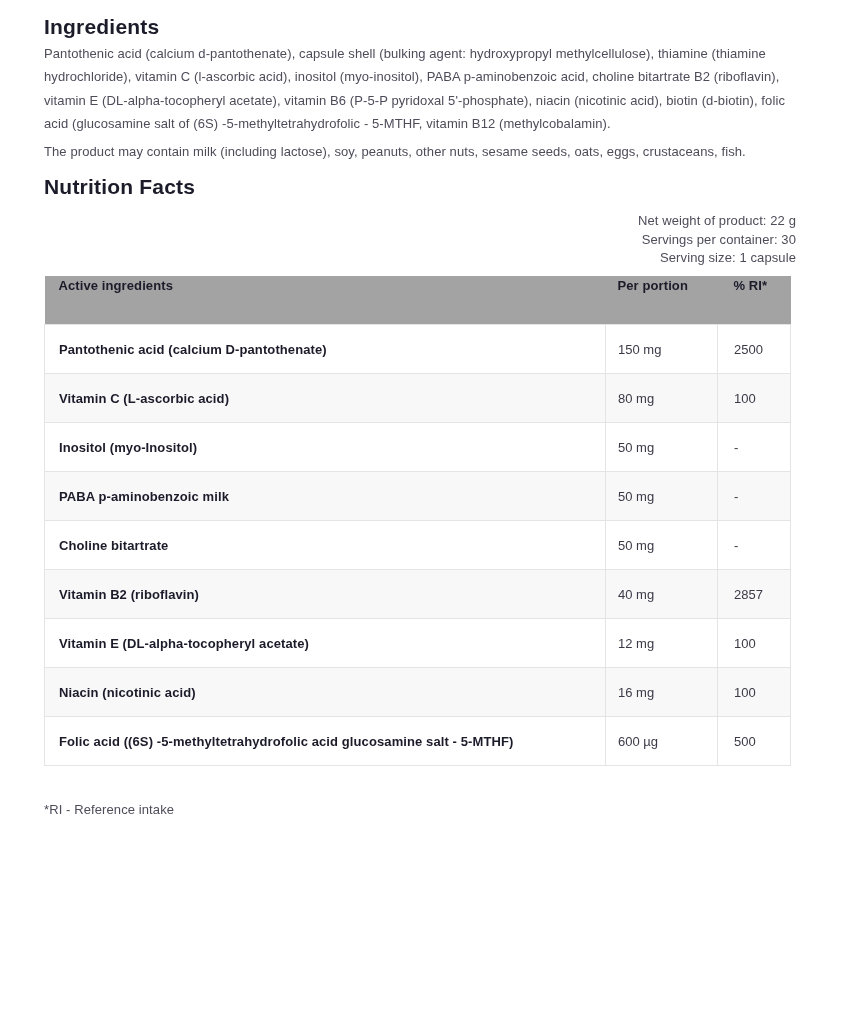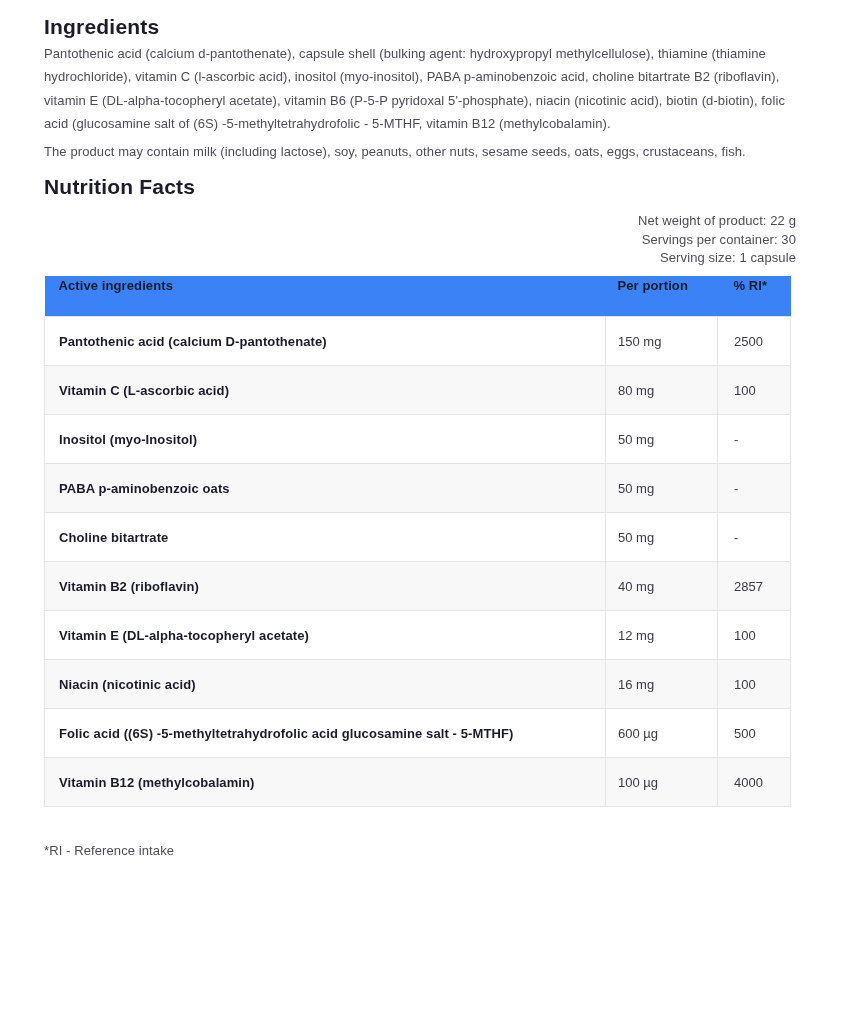--- a/index.html
+++ b/index.html
@@ -61,28 +61,28 @@
     margin-top: 8px;
     width: 746px;
     border-collapse: collapse;
     table-layout: fixed;
   }
   .nutrition-table col.col-name { width: 561px; }
   .nutrition-table col.col-portion { width: 112px; }
   .nutrition-table col.col-ri { width: 73px; }
   .nutrition-table thead th {
     border: none;
-    background: #3b82f6;
+    background: #a3a3a3;
     text-align: left;
     font-size: 13px;
     font-weight: 700;
     line-height: 20px;
     letter-spacing: 0.1px;
     color: var(--heading-color);
-    padding: 0 0 20px 14px;
+    padding: 0 0 28px 14px;
   }
   .nutrition-table thead th.portion-header { padding-left: 12px; }
   .nutrition-table thead th.ri-header { padding-left: 16px; }
   .nutrition-table tbody td {
     height: 49px;
     border: 1px solid var(--border-color);
     vertical-align: middle;
     font-size: 13px;
     padding: 0 8px 0 14px;
     overflow: hidden;
@@ -151,21 +151,21 @@
             <td class="cell-name">Vitamin C (L-ascorbic acid)</td>
             <td class="cell-portion">80 mg</td>
             <td class="cell-ri">100</td>
           </tr>
           <tr>
             <td class="cell-name">Inositol (myo-Inositol)</td>
             <td class="cell-portion">50 mg</td>
             <td class="cell-ri">-</td>
           </tr>
           <tr>
-            <td class="cell-name">PABA p-aminobenzoic oats</td>
+            <td class="cell-name">PABA p-aminobenzoic milk</td>
             <td class="cell-portion">50 mg</td>
             <td class="cell-ri">-</td>
           </tr>
           <tr>
             <td class="cell-name">Choline bitartrate</td>
             <td class="cell-portion">50 mg</td>
             <td class="cell-ri">-</td>
           </tr>
           <tr>
             <td class="cell-name">Vitamin B2 (riboflavin)</td>
@@ -180,24 +180,19 @@
           <tr>
             <td class="cell-name">Niacin (nicotinic acid)</td>
             <td class="cell-portion">16 mg</td>
             <td class="cell-ri">100</td>
           </tr>
           <tr>
             <td class="cell-name">Folic acid ((6S) -5-methyltetrahydrofolic acid glucosamine salt - 5-MTHF)</td>
             <td class="cell-portion">600 µg</td>
             <td class="cell-ri">500</td>
           </tr>
-          <tr>
-            <td class="cell-name">Vitamin B12 (methylcobalamin)</td>
-            <td class="cell-portion">100 µg</td>
-            <td class="cell-ri">4000</td>
-          </tr>
         </tbody>
     </table>
 
     <p class="footnote">*RI - Reference intake</p>
   </section>
 
 </main>
 
 </body></html>

